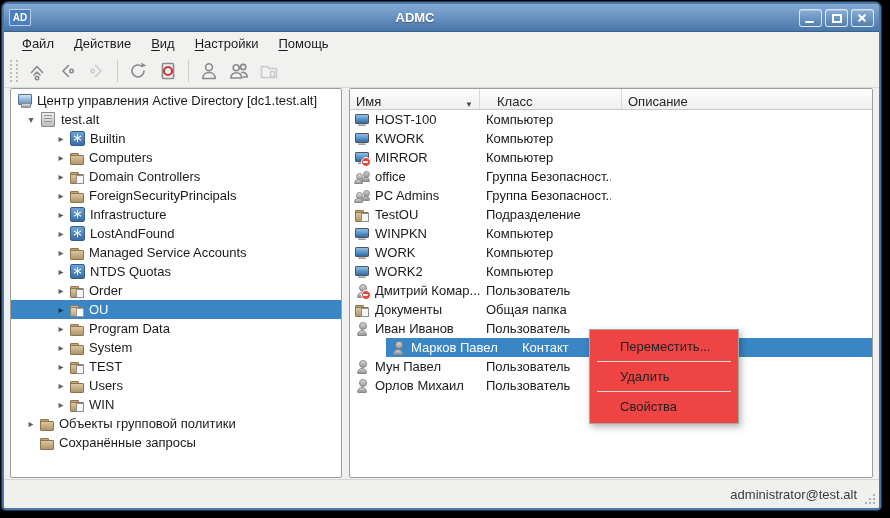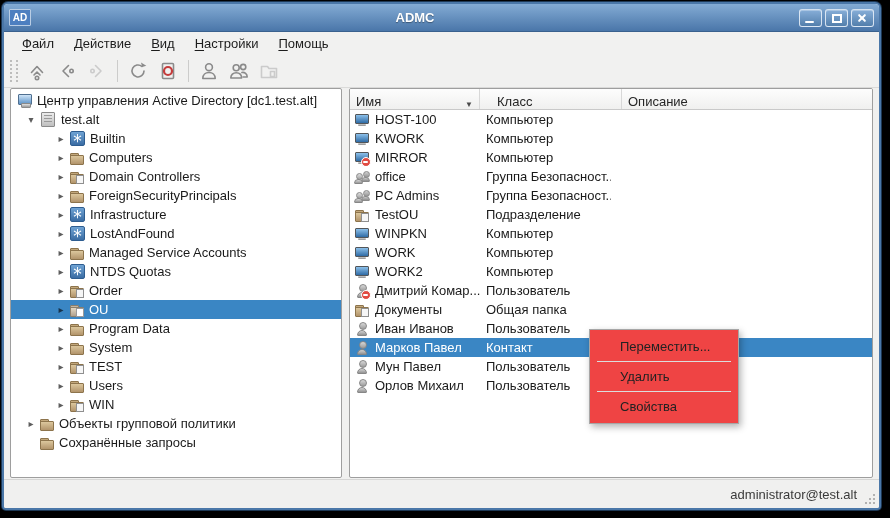--- a/index.html
+++ b/index.html
@@ -57,21 +57,21 @@
   .tree-label{margin-left:4px;}
   
   .thead{display:flex;height:20px;background:linear-gradient(#fdfdfd,#f0f0ef);
          border-bottom:1px solid #c9c9c9;color:#262626;align-items:center;flex:0 0 20px;}
   .th{display:flex;align-items:flex-end;padding-left:6px;box-sizing:border-box;height:100%;}
   .th-name{width:130px;border-right:1px solid #d8d8d8;}
   .th-class{width:131px;border-right:1px solid #d8d8d8;margin-left:11px;}
   .th-desc{flex:1;}
   .sort-arrow{margin-left:auto;margin-right:6px;font-size:8px;color:#4a4a4a;}
   .trow{display:flex;height:19px;align-items:center;color:#1a1a1a;}
-  .trow.selected{background:#3a86c4;color:#fff;}
+  .trow.selected{background:#3a86c4;color:#fff;margin-left:36px;}
   .td-name{width:130px;display:flex;align-items:center;padding-left:4px;box-sizing:border-box;
            white-space:nowrap;overflow:hidden;}
   .td-name .lbl{margin-left:5px;}
   .td-class{width:131px;padding-left:6px;box-sizing:border-box;white-space:nowrap;overflow:hidden;}
   .td-desc{flex:1;}
   
   .ic{position:relative;display:inline-block;width:16px;height:16px;flex:0 0 16px;}
   .ic-folder::before,.ic-ou-folder::before,.ic-shared-folder::before{content:"";position:absolute;
       left:1px;top:3px;width:7px;height:4px;background:#c3a87c;border:1px solid #8d744c;
       border-radius:1px 1px 0 0;}

